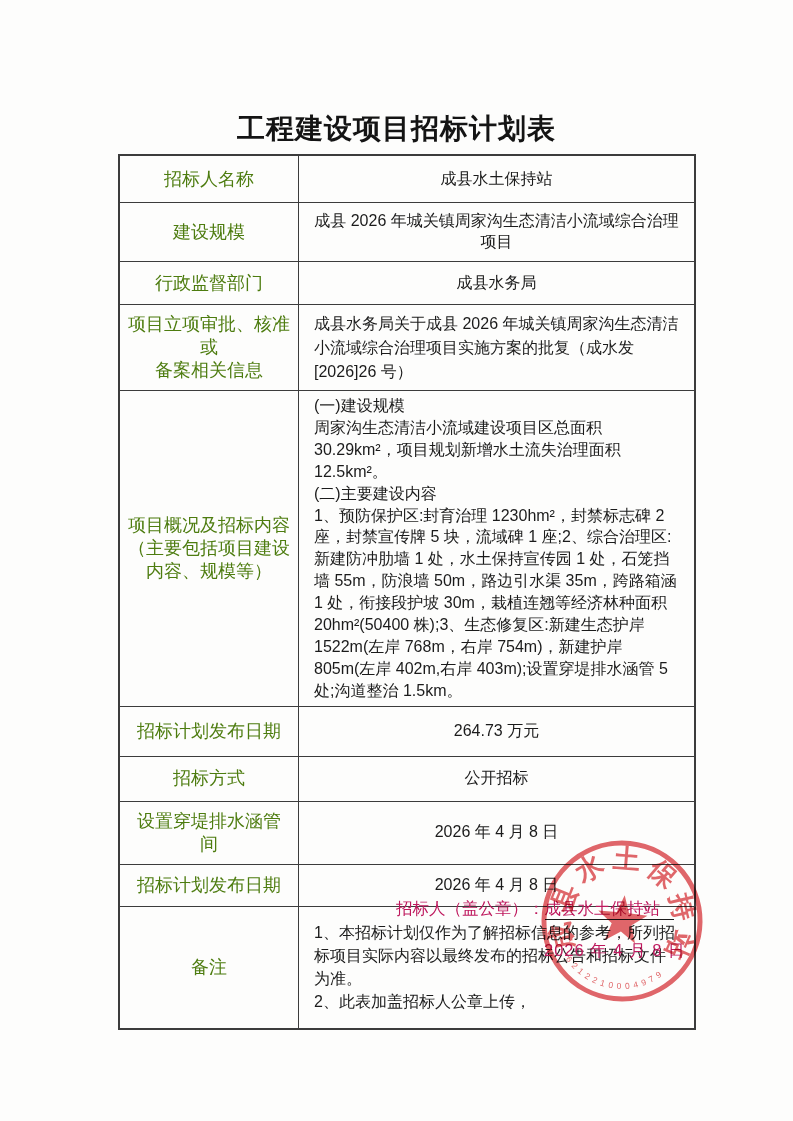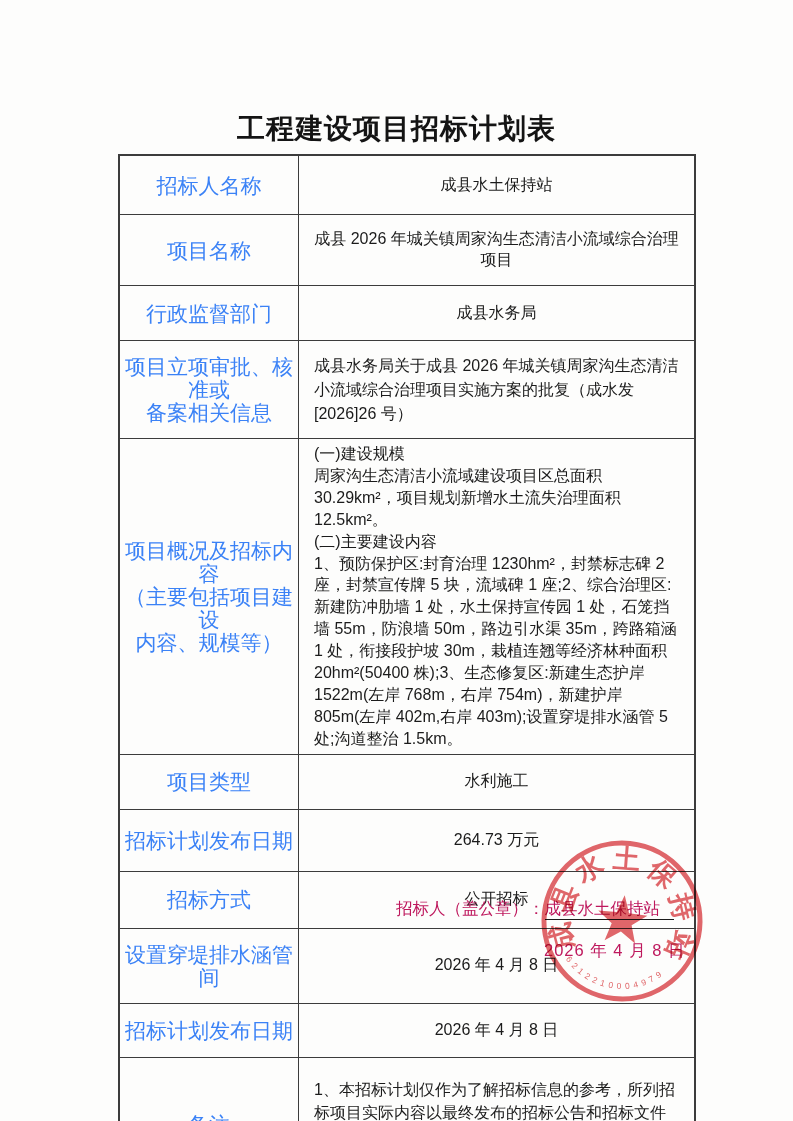--- a/index.html
+++ b/index.html
@@ -23,24 +23,24 @@
     border:2px solid #3c3c3c;
   }
   table.plan td{
     border:1.6px solid #3c3c3c;
     vertical-align:middle;
     overflow:hidden;
   }
   td.lbl{
     width:172px;
     text-align:center;
-    font-size:21px;line-height:23px;
+    font-size:18px;line-height:23px;
     white-space:pre-wrap;
-    padding:14px 3px;
-    color:#3b82f6;
+    padding:8px 3px;
+    color:#4d7c0f;
   }
   td.val{
     font-size:16px;
     color:#1b1b1b;
     padding:2px 8px;
   }
   td.val.c{text-align:center;}
   td.val.pre{
     text-align:left;
     white-space:pre-wrap;
@@ -97,44 +97,40 @@
 
   <h1 class="title">工程建设项目招标计划表</h1>
 
   <table class="plan">
     <tbody>
       <tr class="r0">
         <td class="lbl">招标人名称</td>
         <td class="val c">成县水土保持站</td>
       </tr>
       <tr class="r1">
-        <td class="lbl">项目名称</td>
+        <td class="lbl">建设规模</td>
         <td class="val c">成县 2026 年城关镇周家沟生态清洁小流域综合治理项目</td>
       </tr>
       <tr class="r2">
         <td class="lbl">行政监督部门</td>
         <td class="val c">成县水务局</td>
       </tr>
       <tr class="r3">
         <td class="lbl">项目立项审批、核准或
 备案相关信息</td>
         <td class="val pre">成县水务局关于成县 2026 年城关镇周家沟生态清洁小流域综合治理项目实施方案的批复（成水发[2026]26 号）</td>
       </tr>
       <tr class="r4">
         <td class="lbl">项目概况及招标内容
 （主要包括项目建设
 内容、规模等）</td>
         <td class="val pre">(一)建设规模
 周家沟生态清洁小流域建设项目区总面积 30.29km²，项目规划新增水土流失治理面积 12.5km²。
 (二)主要建设内容
 1、预防保护区:封育治理 1230hm²，封禁标志碑 2 座，封禁宣传牌 5 块，流域碑 1 座;2、综合治理区:新建防冲肋墙 1 处，水土保持宣传园 1 处，石笼挡墙 55m，防浪墙 50m，路边引水渠 35m，跨路箱涵 1 处，衔接段护坡 30m，栽植连翘等经济林种面积 20hm²(50400 株);3、生态修复区:新建生态护岸 1522m(左岸 768m，右岸 754m)，新建护岸 805m(左岸 402m,右岸 403m);设置穿堤排水涵管 5 处;沟道整治 1.5km。</td>
-      </tr>
-      <tr class="r5">
-        <td class="lbl">项目类型</td>
-        <td class="val c">水利施工</td>
       </tr>
       <tr class="r6">
         <td class="lbl">招标计划发布日期</td>
         <td class="val c">264.73 万元</td>
       </tr>
       <tr class="r8">
         <td class="lbl">招标方式</td>
         <td class="val c">公开招标</td>
       </tr>
       <tr class="r9">

